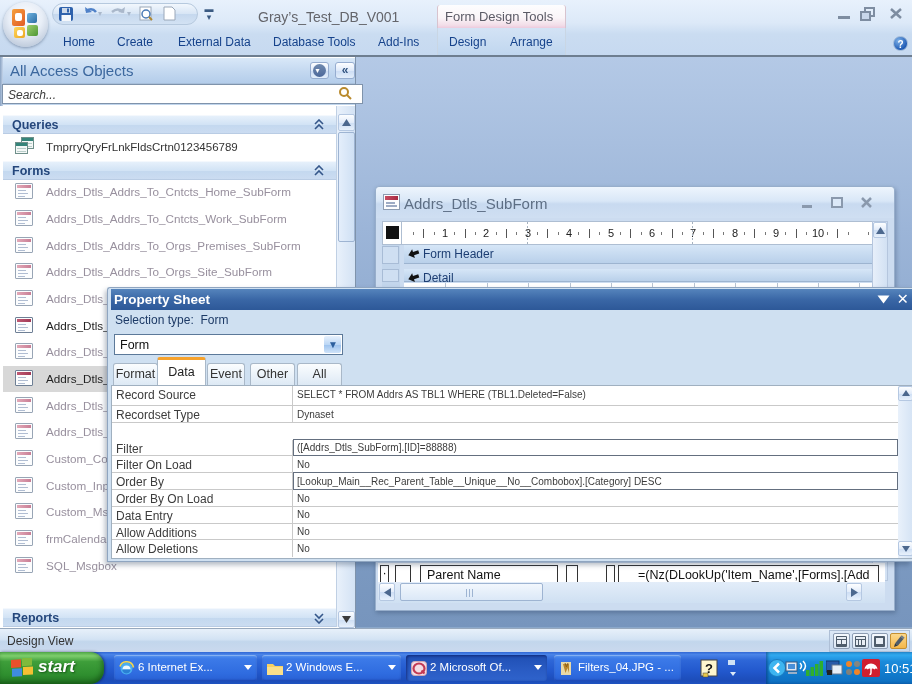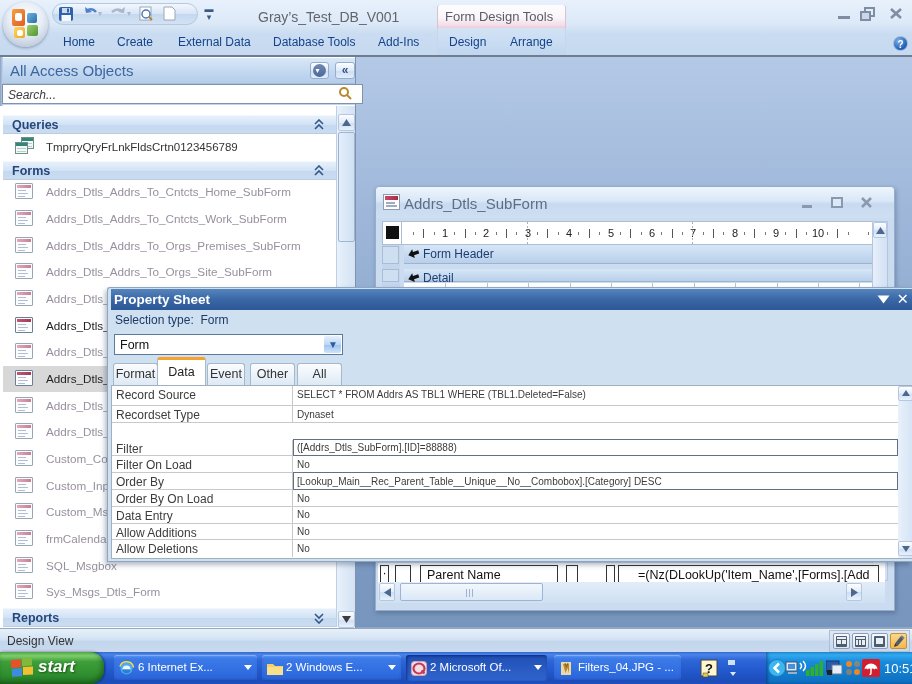--- a/index.html
+++ b/index.html
@@ -542,29 +542,20 @@
         </div>
       <div class="navitem" style="top:447px">
           <span class="fico">
             <i class="bar"></i>
             <i class="l1"></i>
             <i class="l2"></i>
             <i class="l3"></i>
           </span>
           <span class="t">SQL_Msgbox</span>
         </div>
-      <div class="navitem" style="top:473px">
-          <span class="fico">
-            <i class="bar"></i>
-            <i class="l1"></i>
-            <i class="l2"></i>
-            <i class="l3"></i>
-          </span>
-          <span class="t">Sys_Msgs_Dtls_Form</span>
-        </div>
     </div>
     <div class="scthdr abs" style="top:551px">
         <span class="t">Reports</span>
       <svg class="chev" width="12" height="12">
           <path d="M2 2 L6 6 L10 2 M2 7 L6 11 L10 7" stroke="#35578a" stroke-width="1.6" fill="none"></path>
         </svg>
     </div>
   </div>
 
   <div id="psheet" class="abs">

